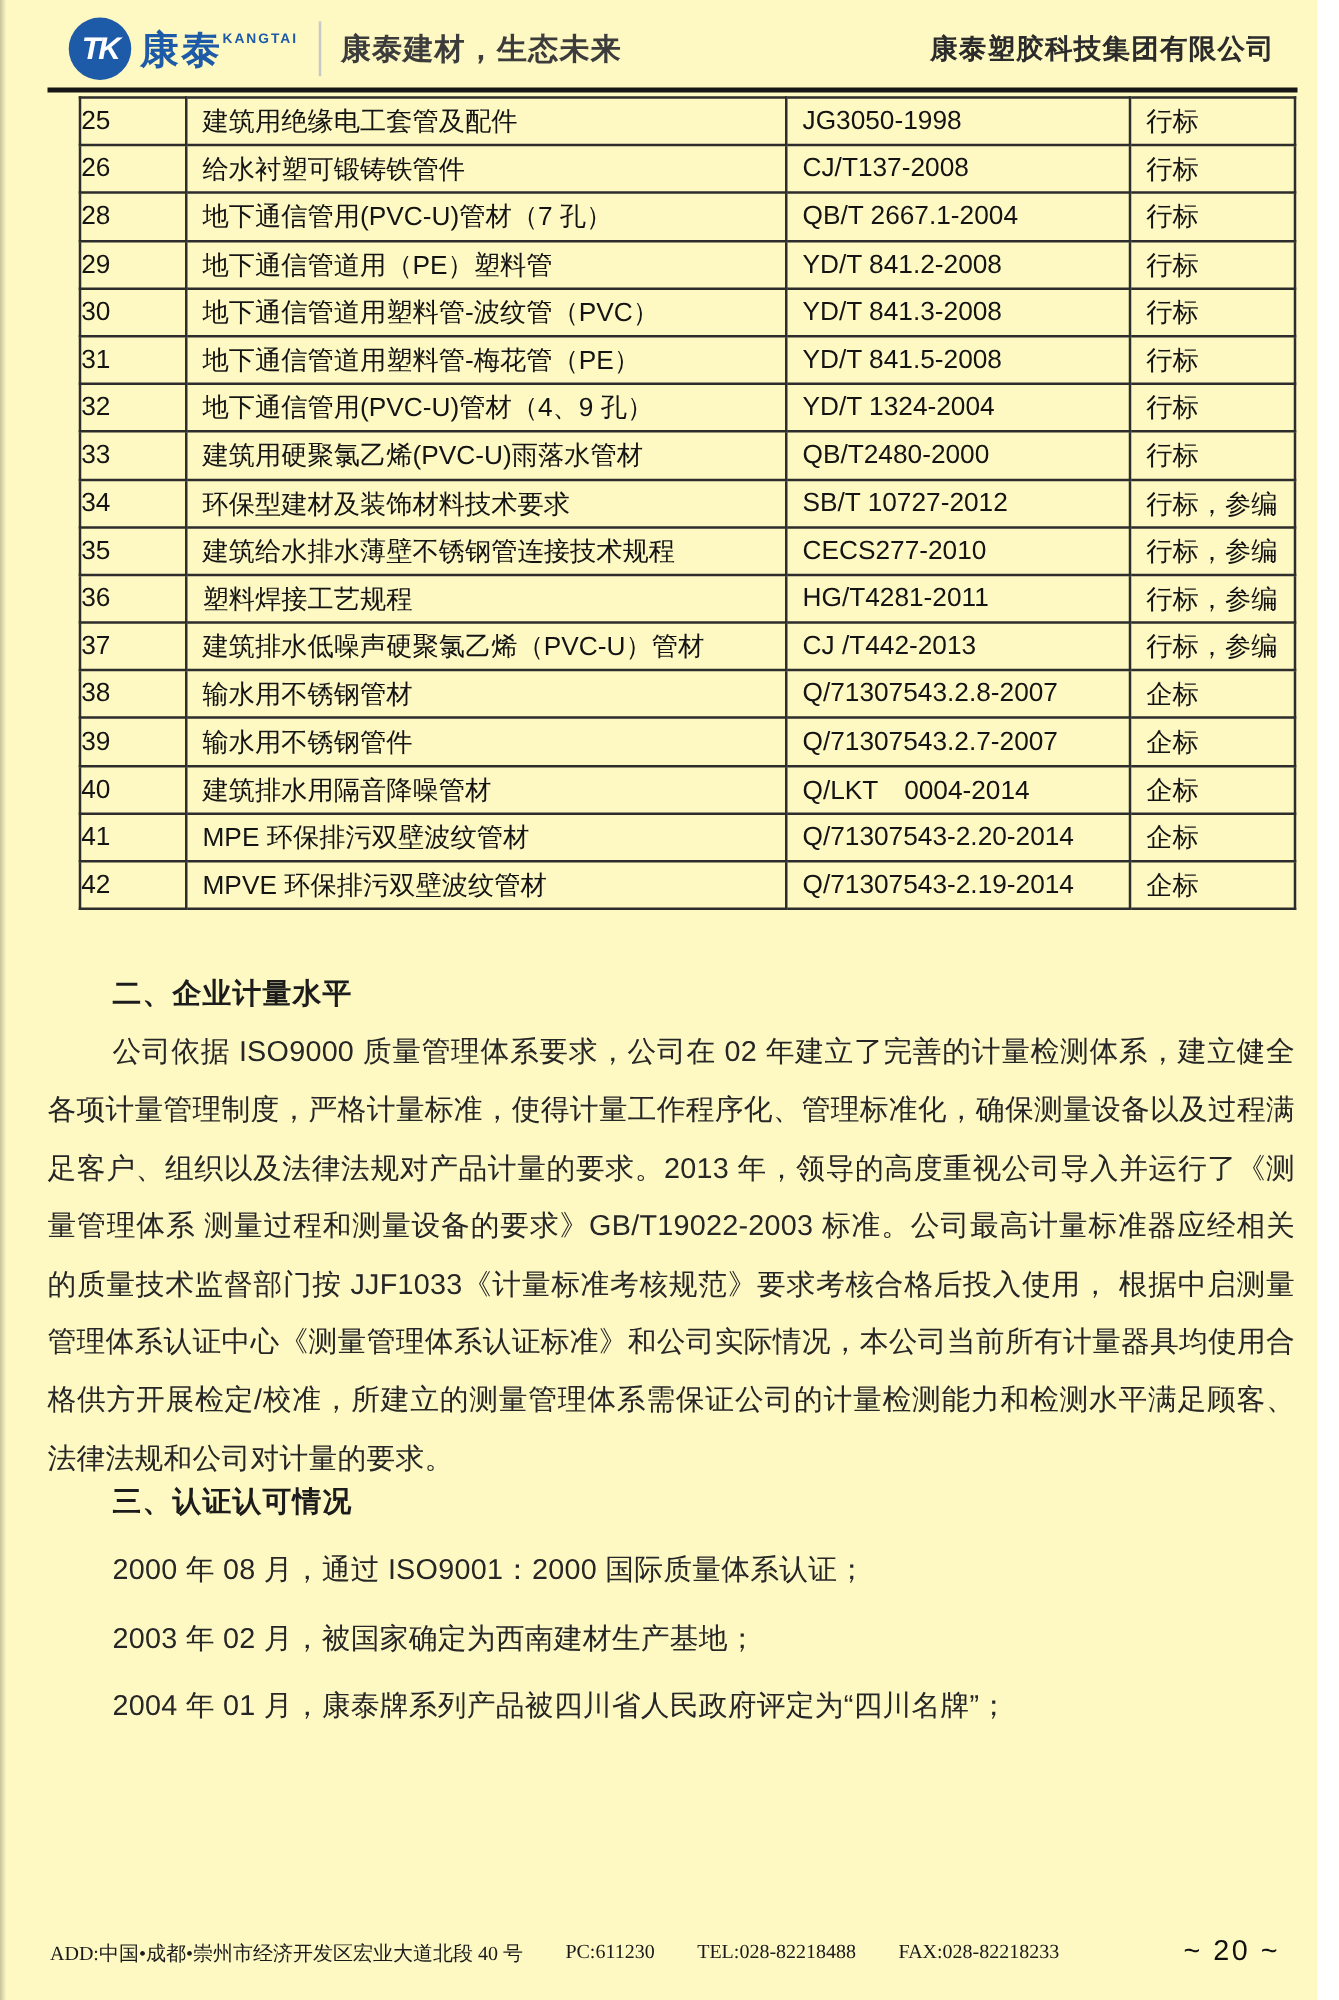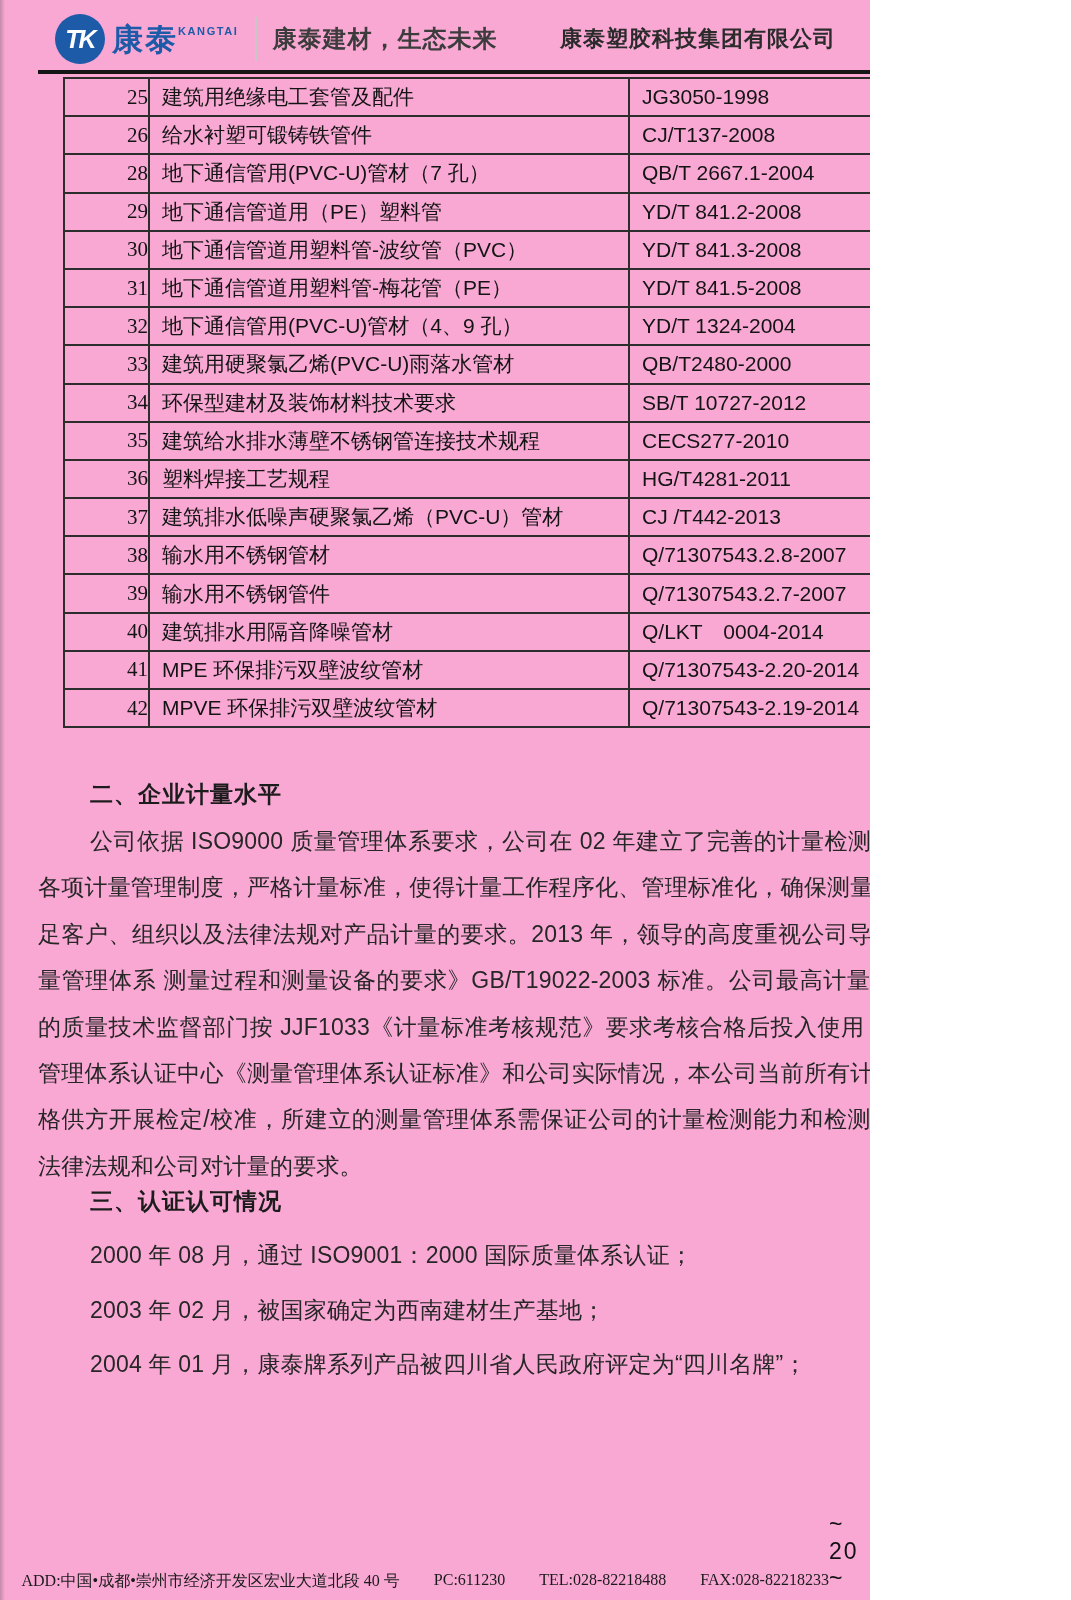--- a/index.html
+++ b/index.html
@@ -1,17 +1,17 @@
 <!DOCTYPE html>
 <html><head>
 <meta charset="utf-8">
 <style>
   html,body { margin:0; padding:0; background:#ffffff; }
   .page {
-    position:relative; width:870px; height:1600px; background:#f9a8d4;
+    position:relative; width:1054px; height:1600px; background:#fef9c3;
     overflow:hidden; font-family:"Liberation Sans","DejaVu Sans",sans-serif;
   }
   .edge-shadow {
     position:absolute; left:0; top:0; bottom:0; width:5px;
     background:linear-gradient(to right, rgba(70,70,70,.30), rgba(255,255,255,0));
   }
 
   
   .header { position:absolute; left:55px; right:34px; top:12px; height:54px; display:flex; align-items:center; }
   .logo { display:flex; align-items:center; }
@@ -27,36 +27,36 @@
   .slogan { font-size:24px; font-weight:bold; color:#3c3c3c; letter-spacing:1px; }
   .company { margin-left:auto; font-size:22px; font-weight:bold; color:#2b2b2b; letter-spacing:1px; }
   .header-rule { position:absolute; left:38px; top:70px; width:1000px; height:4px; background:#161616; }
 
   
   .std-table { position:absolute; left:63px; top:77px; width:972px; border-collapse:collapse; table-layout:fixed; }
   .std-table td {
     border:2px solid #2d2d2d; height:36.2px; font-size:21px; color:#141414;
     padding:0 0 0 12px; white-space:nowrap; overflow:hidden; vertical-align:middle;
   }
-  .std-table td.c-no { text-align:right; padding:0;font-family:Liberation Serif, serif; }
+  .std-table td.c-no { text-align:left; padding:0; }
 
   
   .sec-title { position:absolute; left:90px; font-size:23px; font-weight:bold; color:#1c1c1c; letter-spacing:1px; }
   #sec2-title { top:779px;text-align:center; }
   #sec3-title { top:1186px; }
   .para {
     position:absolute; left:38px; top:818px; width:998px;
     font-size:23px; line-height:46.4px; color:#262626;
     text-align:justify; text-justify:inter-ideograph; text-indent:52px; letter-spacing:.2px;
   }
   .cert-list { position:absolute; left:38px; top:1228px; width:1005px; font-size:23px; color:#262626; }
   .cert-item { height:54.8px; display:flex; align-items:center; padding-left:52px; letter-spacing:.2px; }
 
   
-  .footer { position:absolute; left:40px; right:30px; bottom:8px; display:flex; align-items:flex-end;justify-content:center; }
+  .footer { position:absolute; left:40px; right:30px; bottom:26px; display:flex; align-items:flex-end;justify-content:center; }
   .footer-info { display:flex; gap:34px; font-family:"Liberation Serif","DejaVu Serif",serif; font-size:16px; color:#1a1a1a; white-space:nowrap; }
   .page-num { margin-left:auto; font-size:23px; color:#111111; letter-spacing:2px; }
 </style>
 </head>
 <body>
 
 <div class="page">
   <div class="edge-shadow"></div>
 
   <div class="header">

